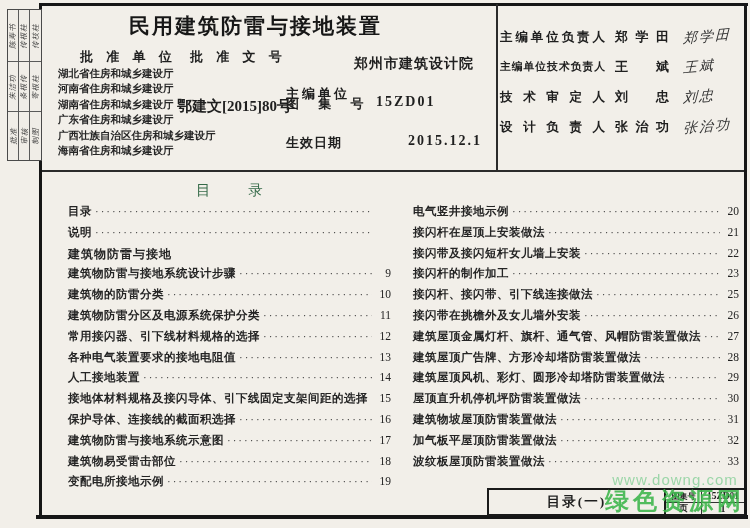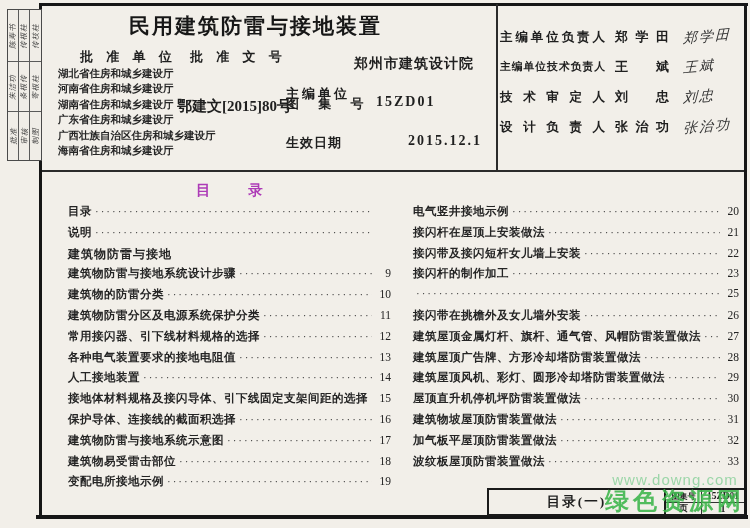--- a/index.html
+++ b/index.html
@@ -60,22 +60,22 @@
   .resp-label{width:105px;flex:none;font-size:12.5px;font-weight:bold;
     text-align:justify;text-align-last:justify;letter-spacing:0;}
   .resp-label.long{font-size:10.8px;}
   .resp-name{width:54px;flex:none;margin-left:10px;font-size:13px;font-weight:bold;
     text-align:justify;text-align-last:justify;white-space:nowrap;}
   .resp-sig{margin-left:14px;font-size:14px;color:#333;white-space:nowrap;
     font-family:"DejaVu Serif",serif;font-style:italic;
     transform:rotate(-5deg) skewX(-6deg);letter-spacing:2px;}
 
   
-  #toc-heading{position:absolute;left:196px;top:181px;font-size:14.5px;font-weight:bold;
-    letter-spacing:17px;color:#a21caf;opacity:.85;white-space:nowrap;}
+  #toc-heading{position:absolute;left:196px;top:181px;font-size:14.5px;font-weight:normal;
+    letter-spacing:17px;color:#14532d;opacity:.85;white-space:nowrap;}
   .toc-col{position:absolute;top:204px;}
   #toc-left{left:68px;width:323px;}
   #toc-right{left:413px;width:326px;}
   .toc-entry{display:flex;align-items:baseline;height:20.8px;font-size:11.5px;
     white-space:nowrap;color:#222;}
   .toc-entry .t{flex:none;letter-spacing:.5px;font-weight:bold;color:#242424;}
   .toc-entry.section .t{font-size:12px;font-weight:bold;letter-spacing:1px;}
   .toc-entry .dots{flex:1;overflow:hidden;margin:0 3px;letter-spacing:2px;
     font-size:11px;color:#333;}
   .toc-entry .pg{flex:none;width:16px;text-align:right;font-size:11.5px;color:#222;}
@@ -275,20 +275,21 @@
         <span class="t">接闪带及接闪短杆女儿墙上安装</span>
         <span class="dots">··························································································</span>
         <span class="pg">22</span>
       </div>
       <div class="toc-entry">
         <span class="t">接闪杆的制作加工</span>
         <span class="dots">··························································································</span>
         <span class="pg">23</span>
       </div>
       <div class="toc-entry">
+        <span class="t">接闪杆、接闪带、引下线连接做法</span>
         <span class="dots">··························································································</span>
         <span class="pg">25</span>
       </div>
       <div class="toc-entry">
         <span class="t">接闪带在挑檐外及女儿墙外安装</span>
         <span class="dots">··························································································</span>
         <span class="pg">26</span>
       </div>
       <div class="toc-entry">
         <span class="t">建筑屋顶金属灯杆、旗杆、通气管、风帽防雷装置做法</span>

